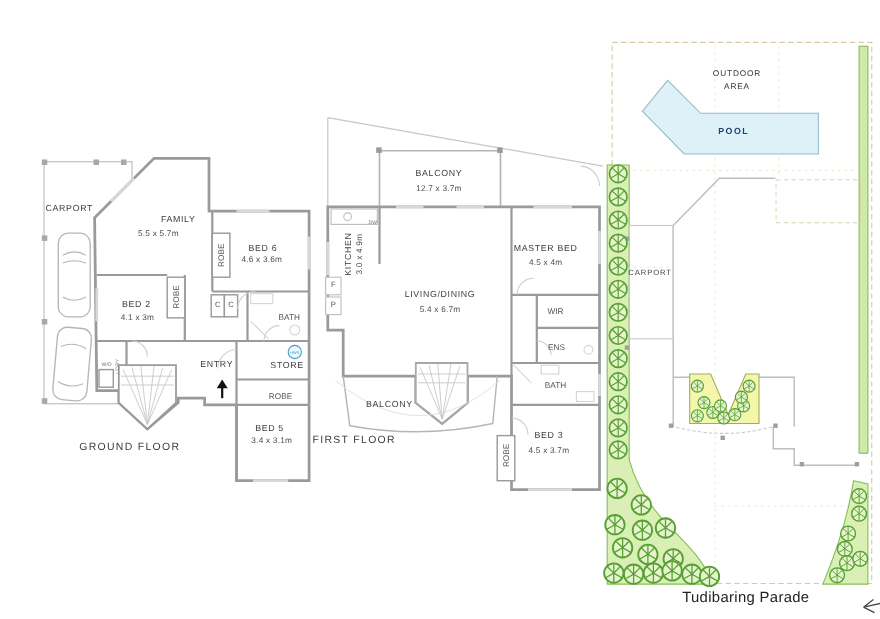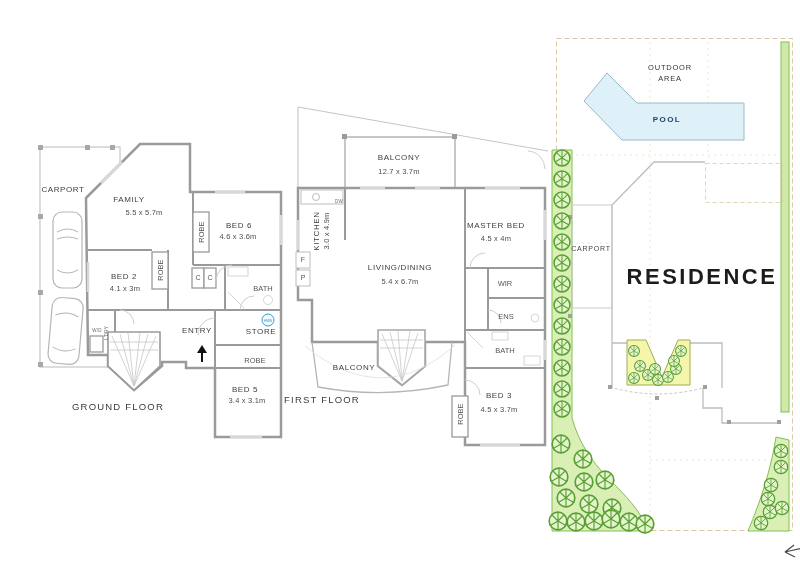--- a/index.html
+++ b/index.html
@@ -234,21 +234,21 @@
     <g stroke="#d5d5d5" stroke-width="1" fill="none">
       <circle cx="535" cy="318" r="4"></circle>
           <rect x="492" y="332" width="16" height="8"></rect>
       <rect x="524" y="356" width="16" height="9"></rect>
           <path d="M467,332 L483,348"></path>
     </g>
   </g>
 </svg>
 
 <div class="lbl" style="left:63px;top:190px">CARPORT</div>
-<div class="lbl" style="left:129px;top:200px">FAMILY</div>
+<div class="lbl" style="left:162px;top:200px">FAMILY</div>
 <div class="lbl dim" style="left:144px;top:212px">5.5 x 5.7m</div>
 <div class="lbl" style="left:239px;top:226px">BED 6</div>
 <div class="lbl dim" style="left:238px;top:236px">4.6 x 3.6m</div>
 <div class="lbl fp-lbl vert" style="left:201px;top:232px">ROBE</div>
 <div class="lbl" style="left:124px;top:277px">BED 2</div>
 <div class="lbl dim" style="left:125px;top:288px">4.1 x 3m</div>
 <div class="lbl fp-lbl vert" style="left:160px;top:270px">ROBE</div>
 <div class="lbl c-lbl" style="left:198px;top:278px">C</div>
 <div class="lbl c-lbl" style="left:210px;top:278px">C</div>
 <div class="lbl fp-lbl" style="left:263px;top:288px">BATH</div>
@@ -281,15 +281,15 @@
 <div class="lbl" style="left:354px;top:368px">BALCONY</div>
 <div class="lbl" style="left:499px;top:396px">BED 3</div>
 <div class="lbl dim" style="left:499px;top:409px">4.5 x 3.7m</div>
 <div class="lbl fp-lbl vert" style="left:460px;top:414px">ROBE</div>
 <div class="lbl floor-title" style="left:322px;top:400px">FIRST FLOOR</div>
 
 <div class="lbl outdoor" style="left:670px;top:73px">OUTDOOR
 AREA</div>
 <div class="lbl pool-lbl" style="left:667px;top:120px">POOL</div>
 <div class="lbl site-carport" style="left:591px;top:249px">CARPORT</div>
-<div class="lbl residence" style="left:702px;top:277px">RESIDENCE</div>
+<div class="lbl street" style="left:678px;top:543px">Tudibaring Parade</div>
 
 </div>
 
 </body></html>

